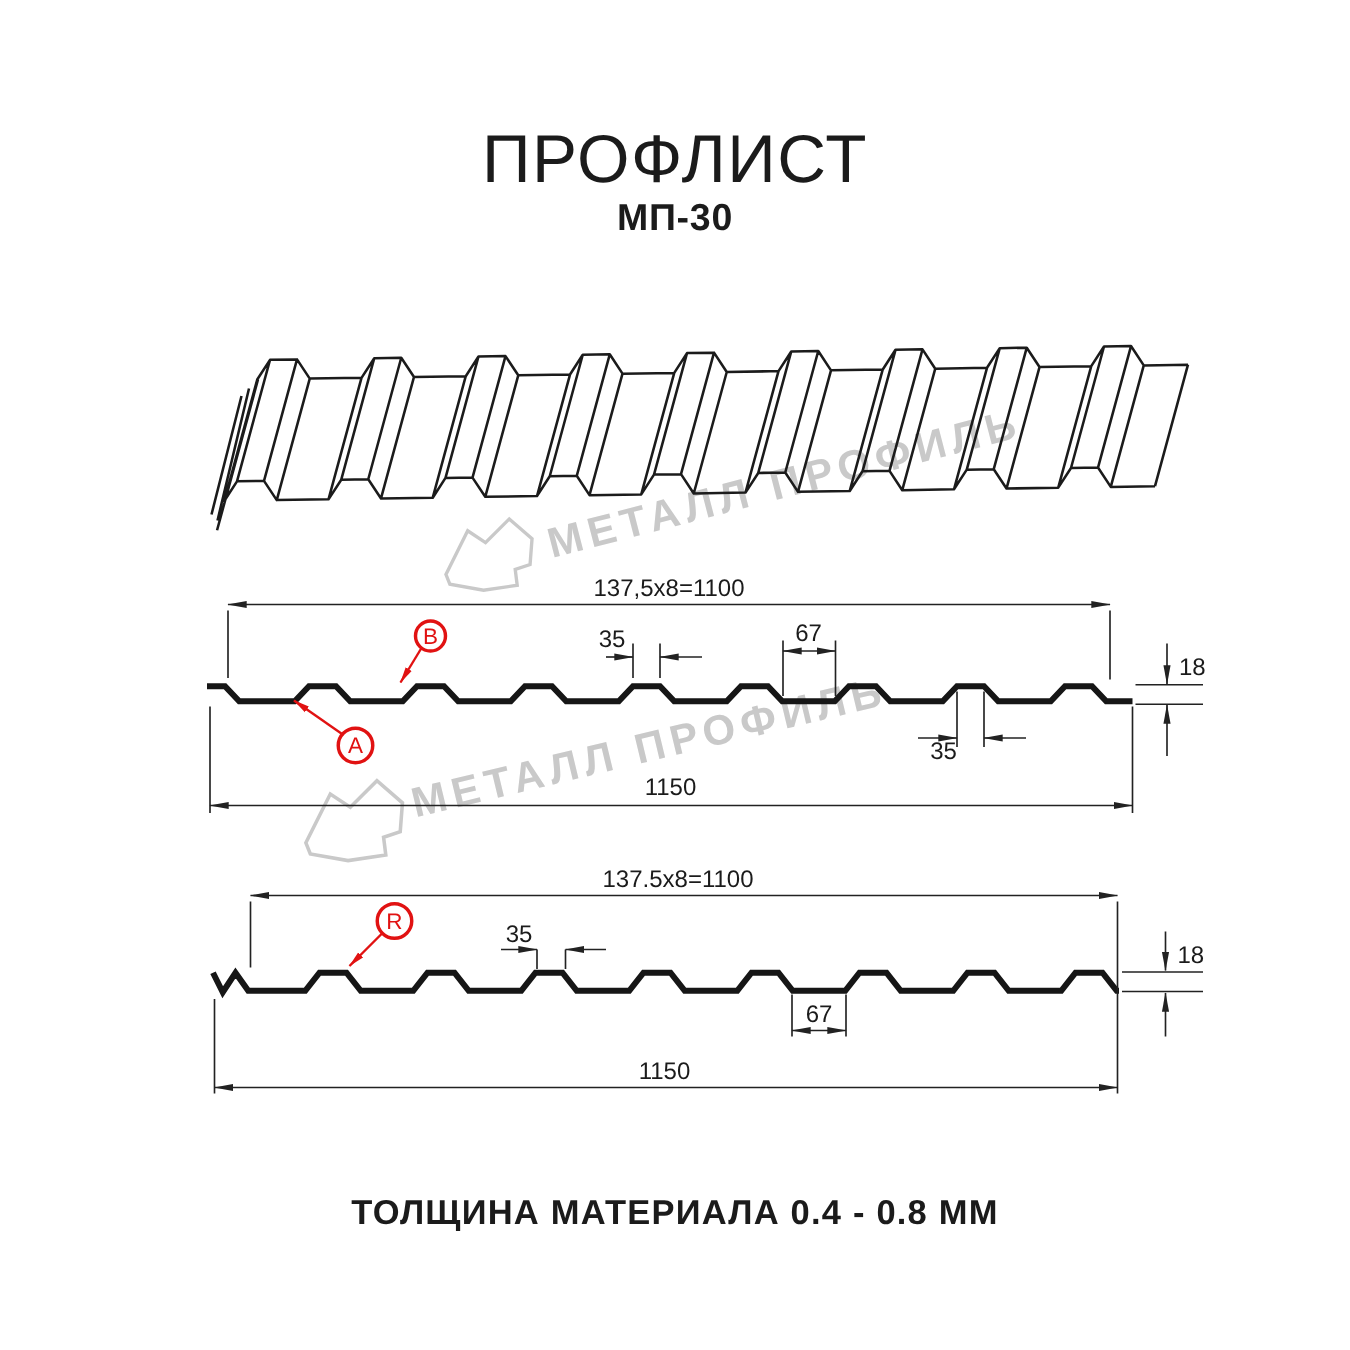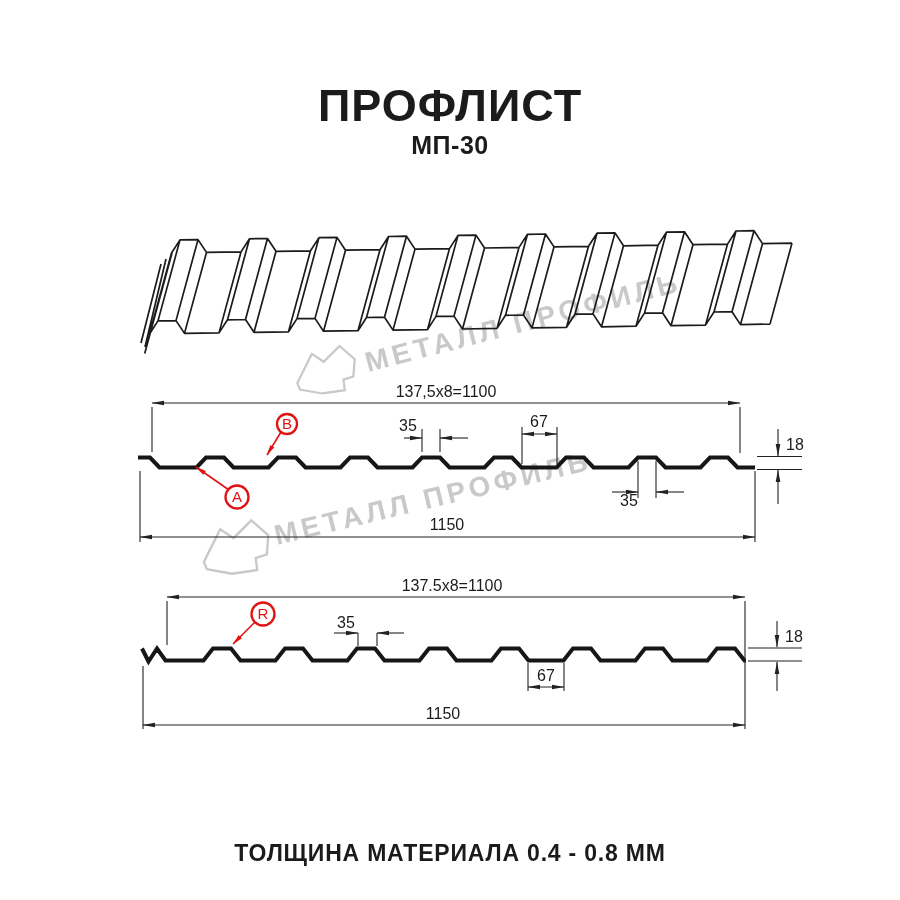--- a/index.html
+++ b/index.html
@@ -1,23 +1,23 @@
 <!DOCTYPE html>
 <html><head>
 <meta charset="utf-8">
 <style>
   html,body{margin:0;padding:0;background:#fff;}
   .stage{position:relative;width:900px;height:900px;background:#fff;overflow:hidden;
          font-family:"Liberation Sans","DejaVu Sans",sans-serif;color:#1b1b1b;}
   .title{position:absolute;top:80px;left:0;width:900px;text-align:center;
-         font-size:45px;font-weight:700;letter-spacing:1px;}
+         font-size:45px;font-weight:400;letter-spacing:1px;}
   .subtitle{position:absolute;top:131px;left:0;width:900px;text-align:center;
          font-size:25px;font-weight:600;letter-spacing:.5px;}
   .footer{position:absolute;top:795px;left:0;width:900px;text-align:center;
-         font-size:23px;font-weight:600;letter-spacing:.8px;margin-top:45px;}
+         font-size:23px;font-weight:600;letter-spacing:.8px;}
   svg{position:absolute;left:0;top:0;}
   .dimtxt{font-family:"Liberation Sans","DejaVu Sans",sans-serif;font-size:16px;fill:#1b1b1b;}
   .redtxt{font-family:"Liberation Sans","DejaVu Sans",sans-serif;font-size:15px;fill:#e11212;font-weight:500;}
   .wmtxt{font-family:"Liberation Sans","DejaVu Sans",sans-serif;font-size:28px;font-weight:700;
          fill:#c9c9c9;letter-spacing:4px;}
 </style>
 </head>
 <body>
 
 <div class="stage">

